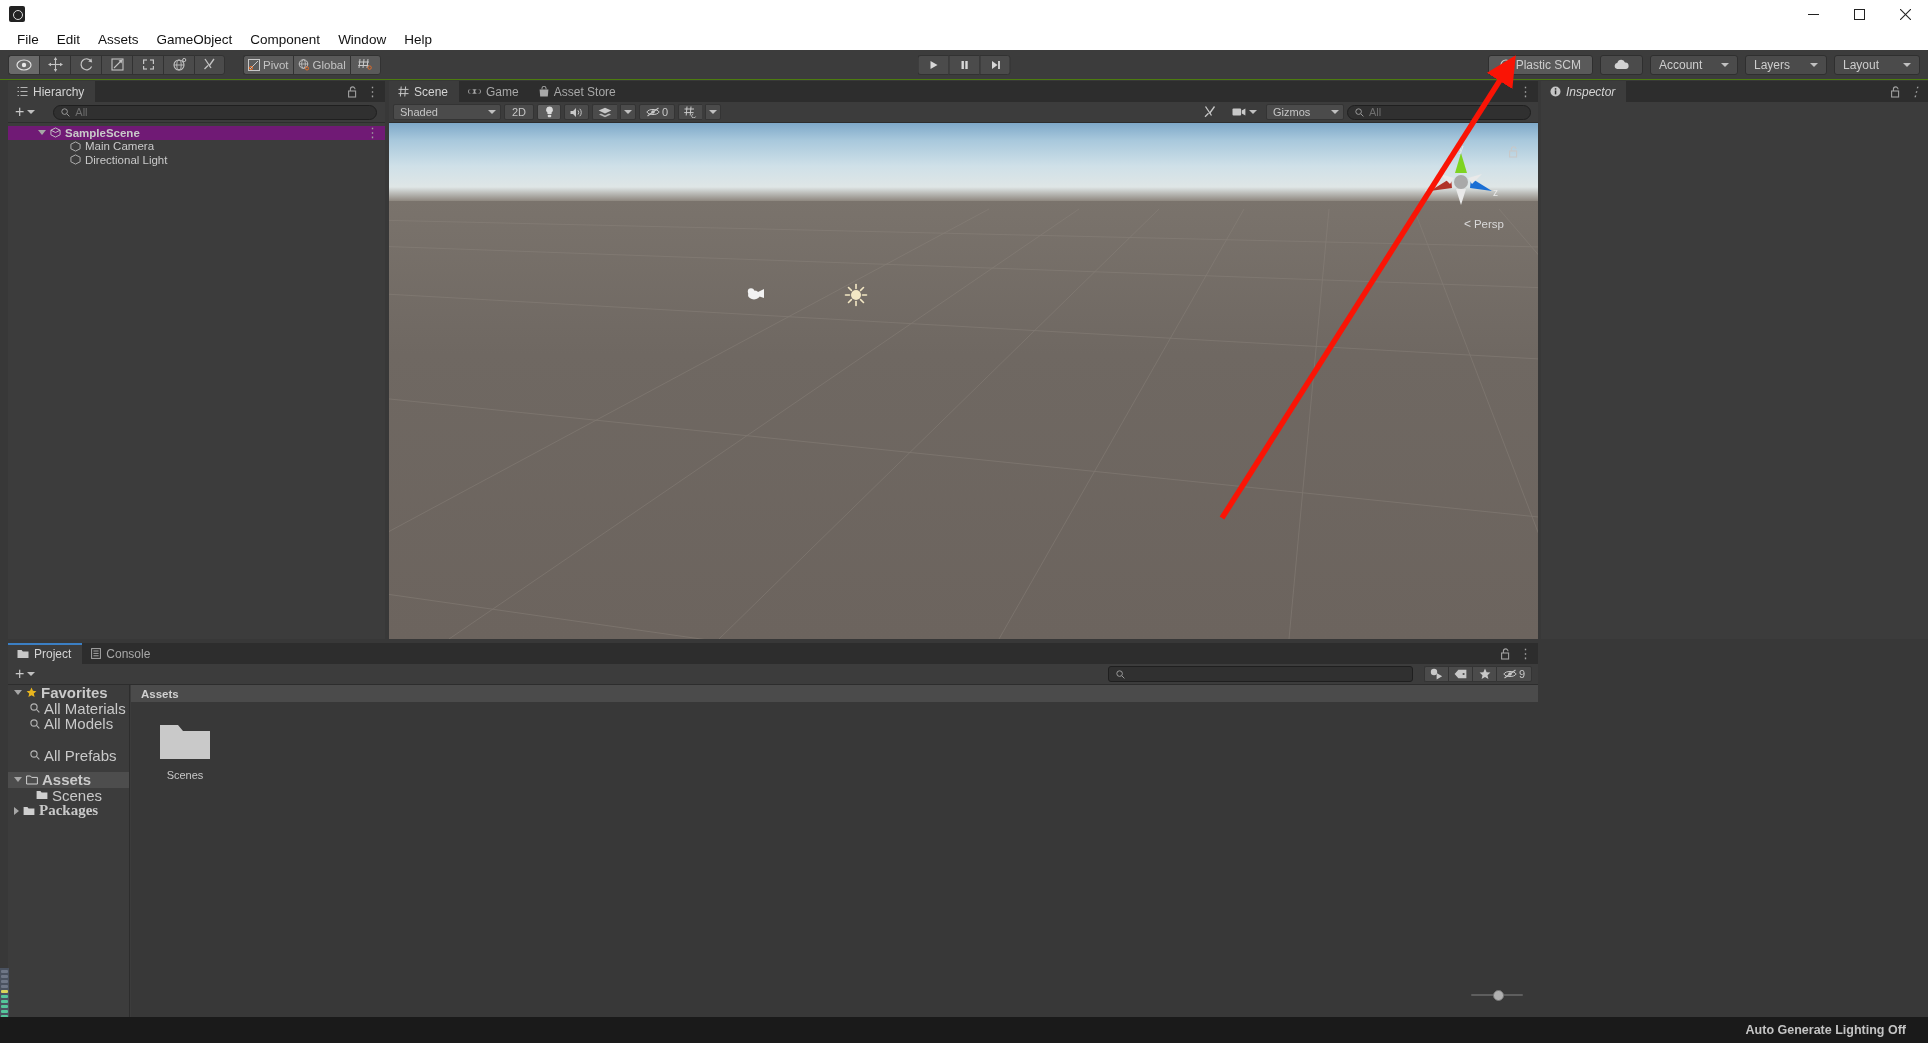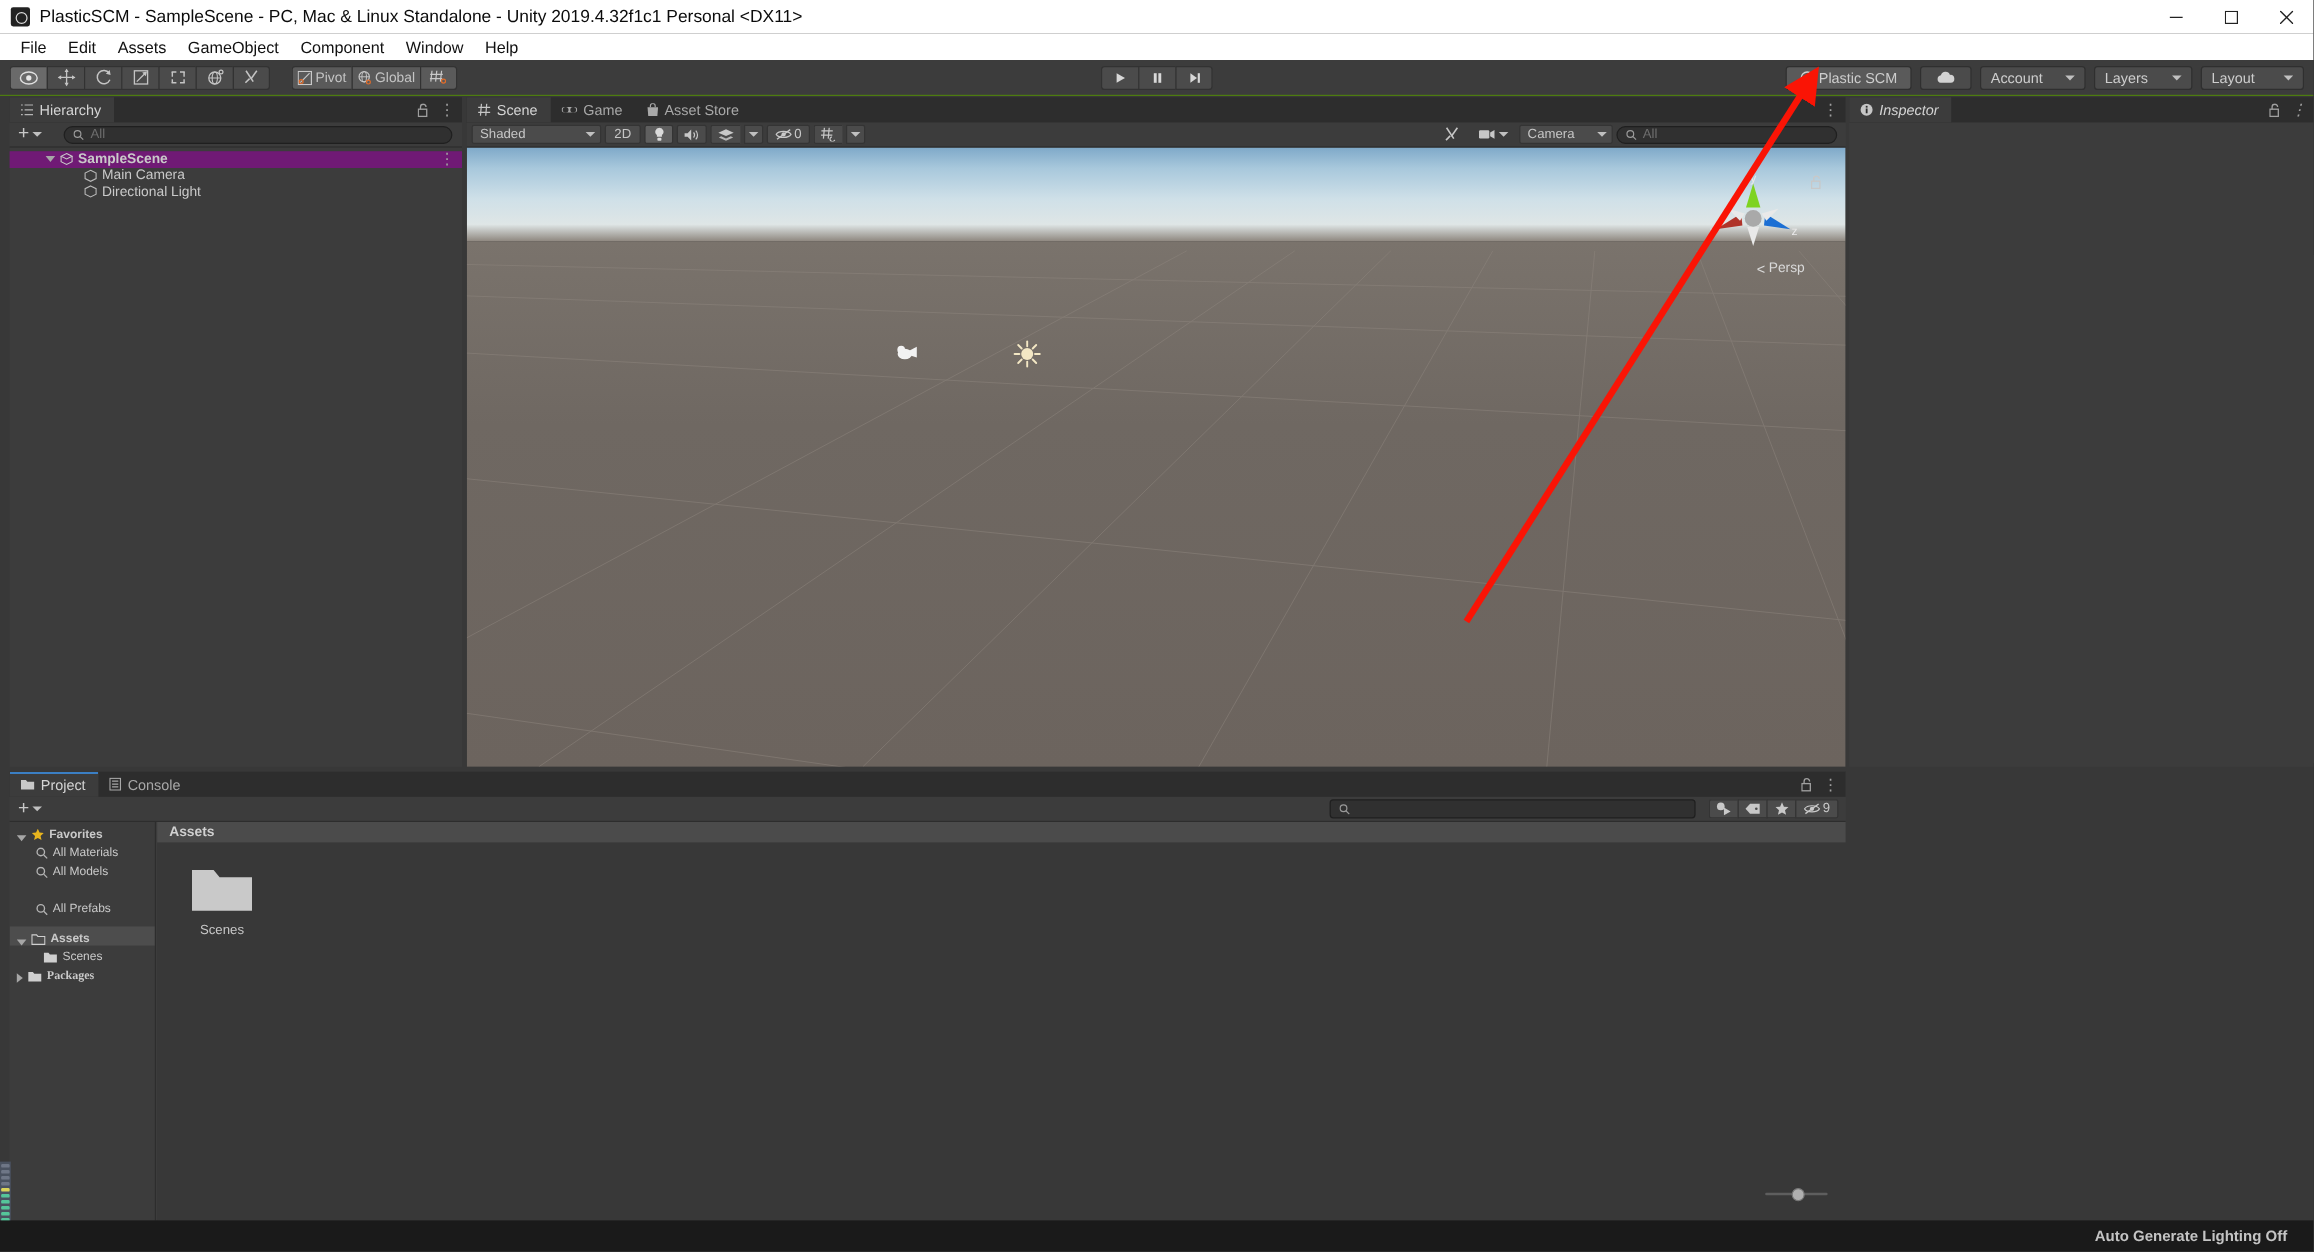--- a/index.html
+++ b/index.html
@@ -165,22 +165,22 @@
     position: absolute; font-size: 11.5px; color: #d9d9d9; white-space: nowrap;
     display: flex; align-items: center; gap: 3px;
   }
 
   
   .proj-left {
     position: absolute; background: #3c3c3c; overflow: hidden;
     border-right: 1px solid #2d2d2d;
   }
   .prow {
-    height: 15.5px; display: flex; align-items: flex-end; gap: 4px;
-    font-size: 10px; color: #c9c9c9; position: relative;
+    height: 15.5px; display: flex; align-items: center; gap: 4px;
+    font-size: 15px; color: #c9c9c9; position: relative;
   }
   .prow.sel { background: #4d4d4d; }
   .proj-right { position: absolute; background: #383838; }
   .proj-header {
     height: 17px; background: #4b4b4b; display: flex; align-items: center;
     padding-left: 10px; font-size: 11.5px; color: #d0d0d0; font-weight: bold;
   }
   .folder-item {
     position: absolute; display: flex; flex-direction: column;
     align-items: center; gap: 6px; width: 74px;
@@ -209,21 +209,20 @@
 
   .arrow-layer { position: absolute; left: 0; top: 0; width: 1928px; height: 1043px; pointer-events: none; }
 </style>
 </head>
 <body>
 
 <div id="app">
 
   <div class="titlebar">
     <div class="tb-icon"></div>
-    <div class="tb-title">PlasticSCM - SampleScene - PC, Mac &amp; Linux Standalone - Unity 2019.4.32f1c1 Personal &lt;DX11&gt;</div>
     <div class="tb-spacer"></div>
     <div class="win-btn">
       <svg width="11" height="11" viewBox="0 0 11 11">
           <line x1="0" y1="5.5" x2="11" y2="5.5" stroke="#222" stroke-width="1"></line>
         </svg>
     </div>
     <div class="win-btn">
       <svg width="11" height="11" viewBox="0 0 11 11">
           <rect x="0.5" y="0.5" width="10" height="10" fill="none" stroke="#222" stroke-width="1"></rect>
         </svg>
@@ -536,21 +535,21 @@
           </svg>
       </div>
       <div class="sbtn flat" style="min-width:32px;gap:3px;">
         <svg width="14" height="10" viewBox="0 0 14 10" fill="#c8c8c8">
             <rect x="0.5" y="1.6" width="8.6" height="6.8" rx="1"></rect>
             <polygon points="9.8,3.4 13.4,1.4 13.4,8.6 9.8,6.6"></polygon>
           </svg>
         <span class="caret"></span>
       </div>
       <div class="dropbox" style="width:78px;">
-        <span>Camera</span>
+        <span>Gizmos</span>
         <span class="caret"></span>
       </div>
       <div class="searchfield" style="flex:none;width:184px;margin-right:3px;">
         <svg width="9" height="9" viewBox="0 0 9 9">
             <circle cx="3.6" cy="3.6" r="2.8" fill="none" stroke="#9a9a9a" stroke-width="1"></circle>
             <line x1="5.8" y1="5.8" x2="8.4" y2="8.4" stroke="#9a9a9a" stroke-width="1"></line>
           </svg>
         <span class="ph">All</span>
       </div>
     </div>

